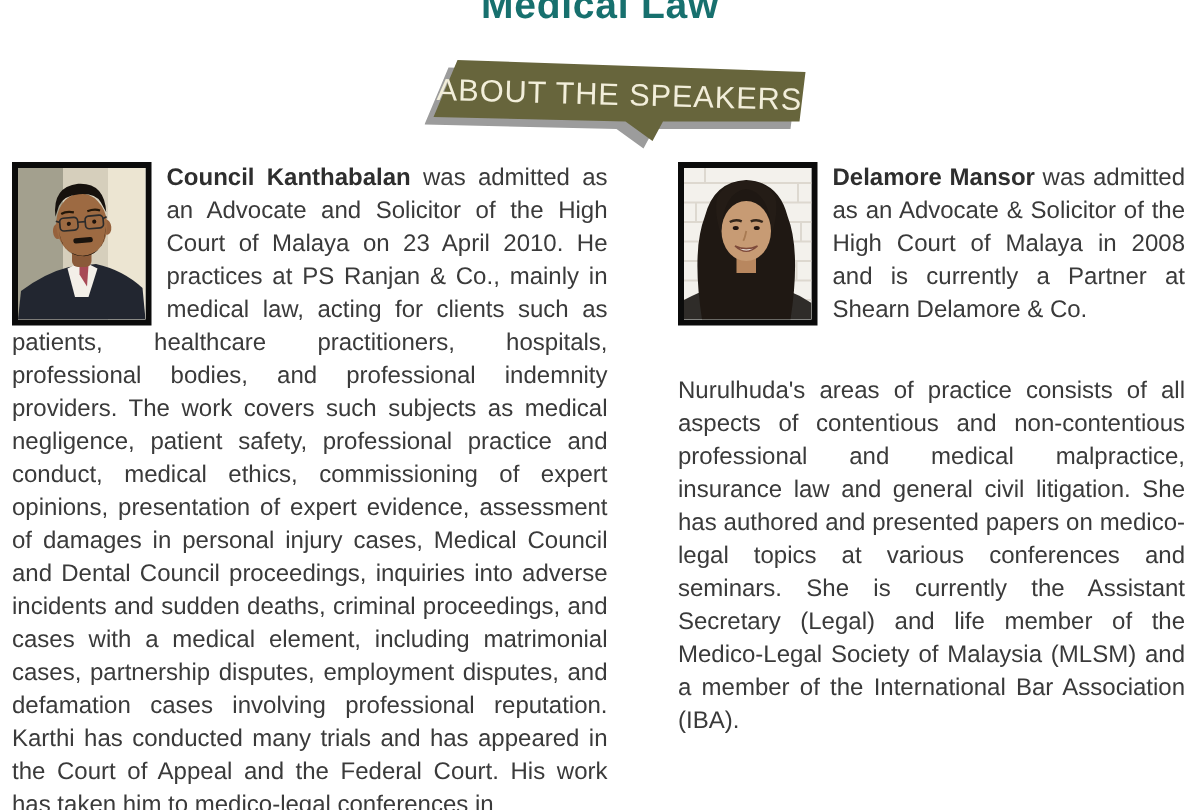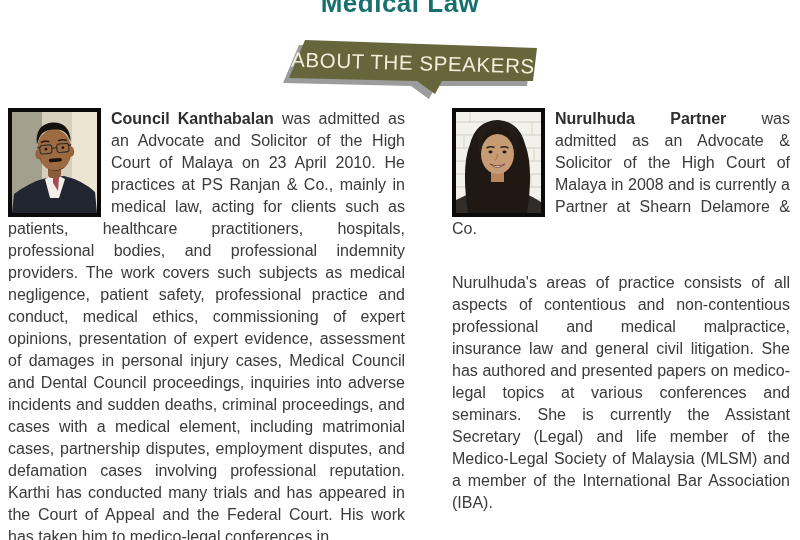--- a/index.html
+++ b/index.html
@@ -141,19 +141,19 @@
           <ellipse cx="41.5" cy="42" rx="16.5" ry="20" fill="#c79b74"></ellipse>
           <path d="M41.5 14 Q26 16 24.5 44 Q20 30 22 20 Q27 9 41.5 8.5 Q56 9 61 20 Q63 30 58.5 44 Q57 16 41.5 14 Z" fill="#241c16"></path>
           <path d="M30.5 36 Q34.5 33.8 38.5 35.6" stroke="#33251a" stroke-width="1.6" fill="none"></path>
           <path d="M44.5 35.6 Q48.5 33.8 52.5 36" stroke="#33251a" stroke-width="1.6" fill="none"></path>
           <ellipse cx="34.5" cy="40" rx="2" ry="1.4" fill="#221510"></ellipse>
           <ellipse cx="48.5" cy="40" rx="2" ry="1.4" fill="#221510"></ellipse>
           <path d="M41.5 42 Q40.5 47 39.5 48.5" stroke="#a87a52" stroke-width="1.2" fill="none"></path>
           <path d="M34 52 Q41.5 59 49 52 Q41.5 55.5 34 52 Z" fill="#fdfbf7" stroke="#7e4a3a" stroke-width="1"></path>
         </svg>
       </span>
-      <b>Nurulhuda Partner</b>
+      <b>Delamore Mansor</b>
       <span>was admitted as an Advocate &amp; Solicitor of the High Court of Malaya in 2008 and is currently a Partner at Shearn Delamore &amp; Co.</span>
     </p>
     <p class="bio second">Nurulhuda's areas of practice consists of all aspects of contentious and non-contentious professional and medical malpractice, insurance law and general civil litigation. She has authored and presented papers on medico-legal topics at various conferences and seminars. She is currently the Assistant Secretary (Legal) and life member of the Medico-Legal Society of Malaysia (MLSM) and a member of the International Bar Association (IBA).</p>
   </div>
 
 </div>
 
 </body></html>

